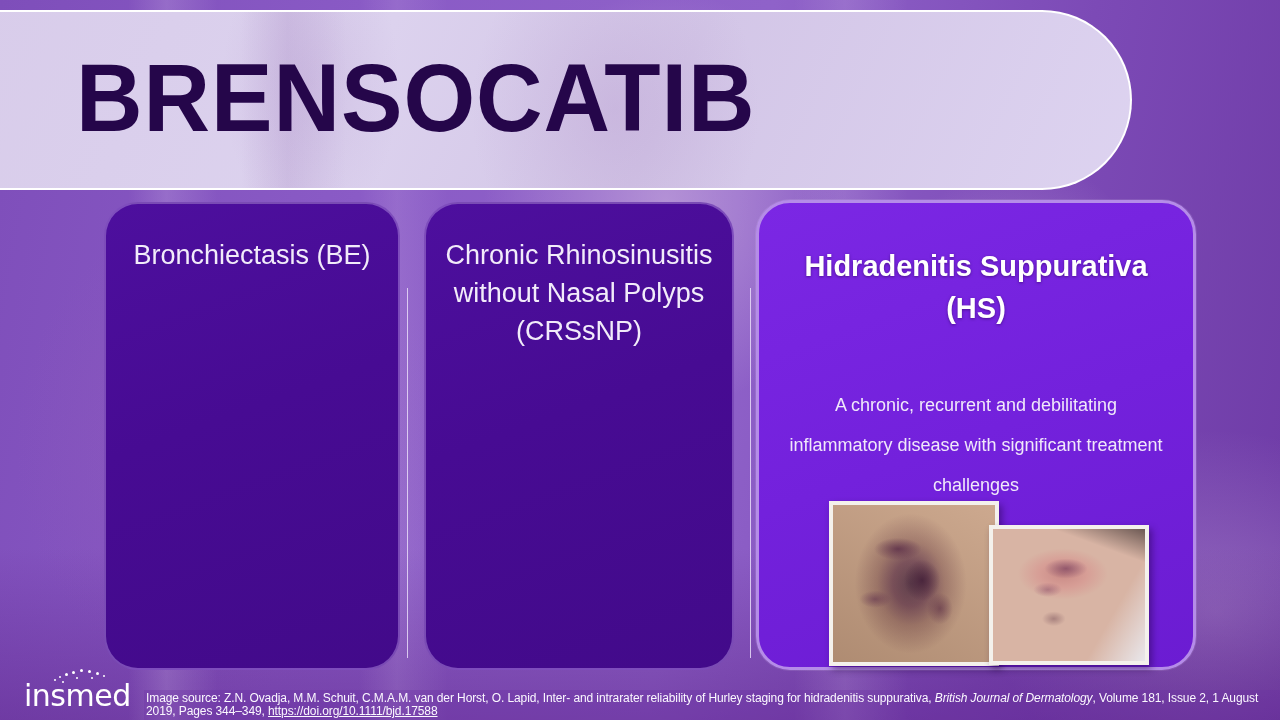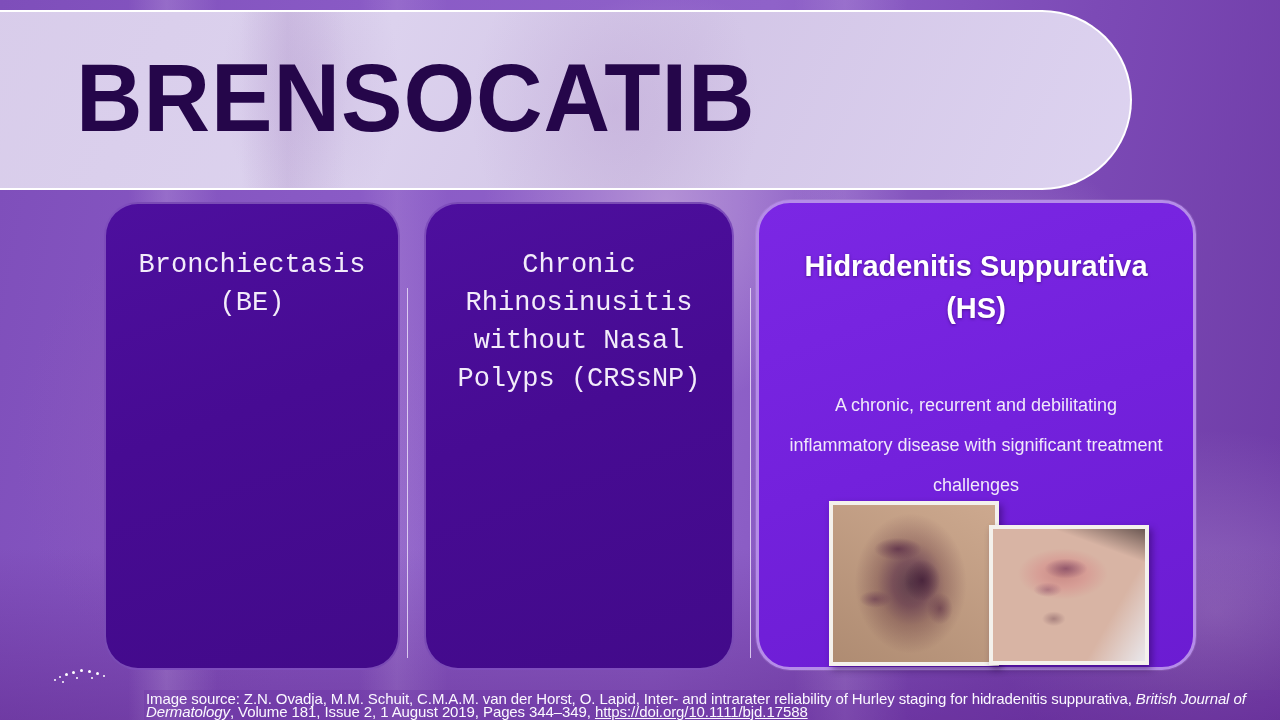--- a/index.html
+++ b/index.html
@@ -110,21 +110,21 @@
     right: 0;
     text-align: center;
     color: #F2ECFA;
     font-size: 27px;
     line-height: 38px;
     font-weight: 400;
     padding: 0 14px;
     box-sizing: border-box;
   }
   .panel-a .panel-title,
-  .panel-b .panel-title { top: 42px; font-family: Liberation Mono, monospace; }
+  .panel-b .panel-title { top: 32px; }
 
   .panel-c .panel-title {
     top: 42px;
     font-weight: 700;
     font-size: 29px;
     line-height: 42px;
     color: #FFFFFF;
     text-shadow: 0 1px 3px rgba(40,0,80,0.55);
   }
 
@@ -199,21 +199,21 @@
     left: 144px;
     top: 690px;
     width: 1136px;
     height: 30px;
     background: rgba(108,48,164,0.28);
     padding: 2px 0 0 2px;
     box-sizing: border-box;
   }
   .caption-text {
     color: #FBF8FF;
-    font-size: 15px;
+    font-size: 12px;
     line-height: 13px;
     font-family: "Liberation Sans", sans-serif;
     letter-spacing: -0.1px;
   }
   .caption-text .ital { font-style: italic; }
   .caption-text .lnk { text-decoration: underline; }
 
   
   .logo {
     position: absolute;
@@ -284,15 +284,16 @@
       <i style="left:11px; top:5px;  width:3px; height:3px;"></i>
       <i style="left:18px; top:3px;  width:3px; height:3px;"></i>
       <i style="left:26px; top:1px;  width:3px; height:3px;"></i>
       <i style="left:34px; top:2px;  width:3px; height:3px;"></i>
       <i style="left:42px; top:4px;  width:3px; height:3px;"></i>
       <i style="left:49px; top:7px;  width:2px; height:2px;"></i>
       <i style="left:8px;  top:13px; width:2px; height:2px;"></i>
       <i style="left:22px; top:9px;  width:2px; height:2px;"></i>
       <i style="left:37px; top:9px;  width:2px; height:2px;"></i>
     </div>
+    <div class="logo-word">insmed</div>
   </div>
 
 </div>
 
 </body></html>

